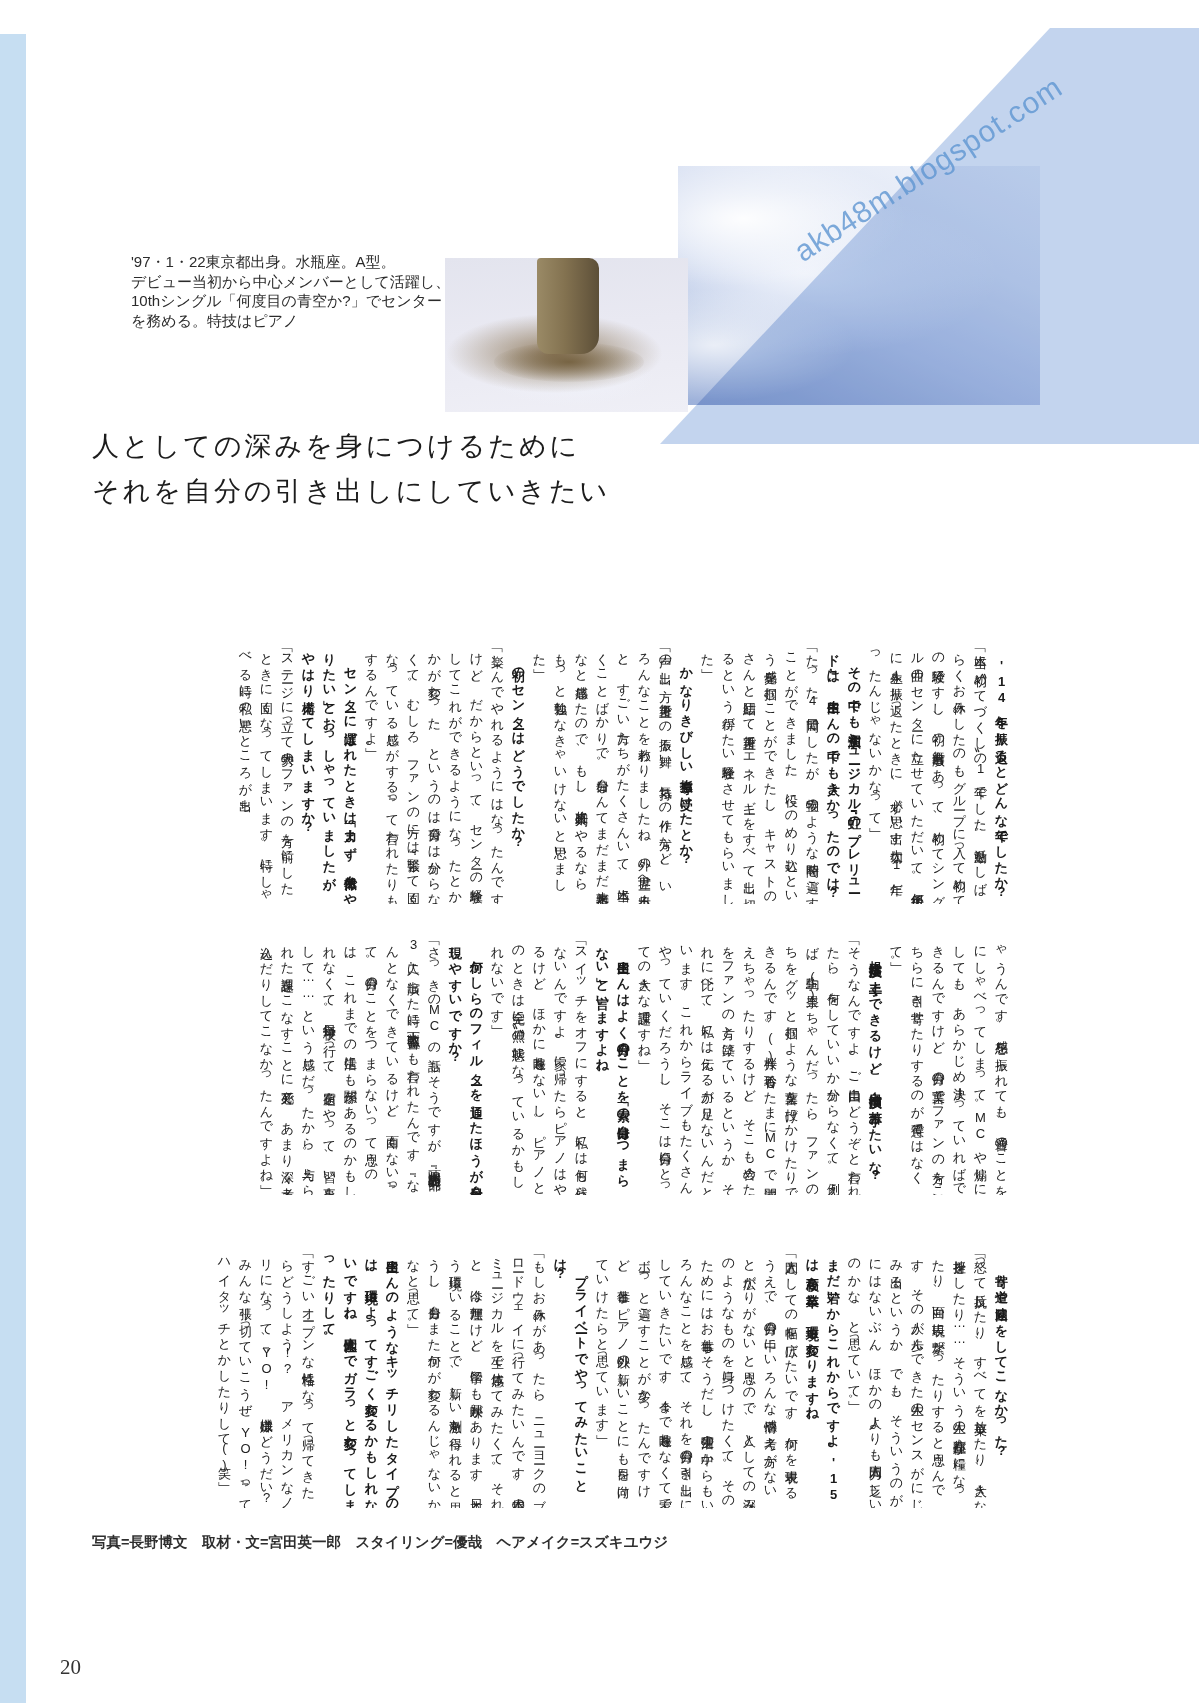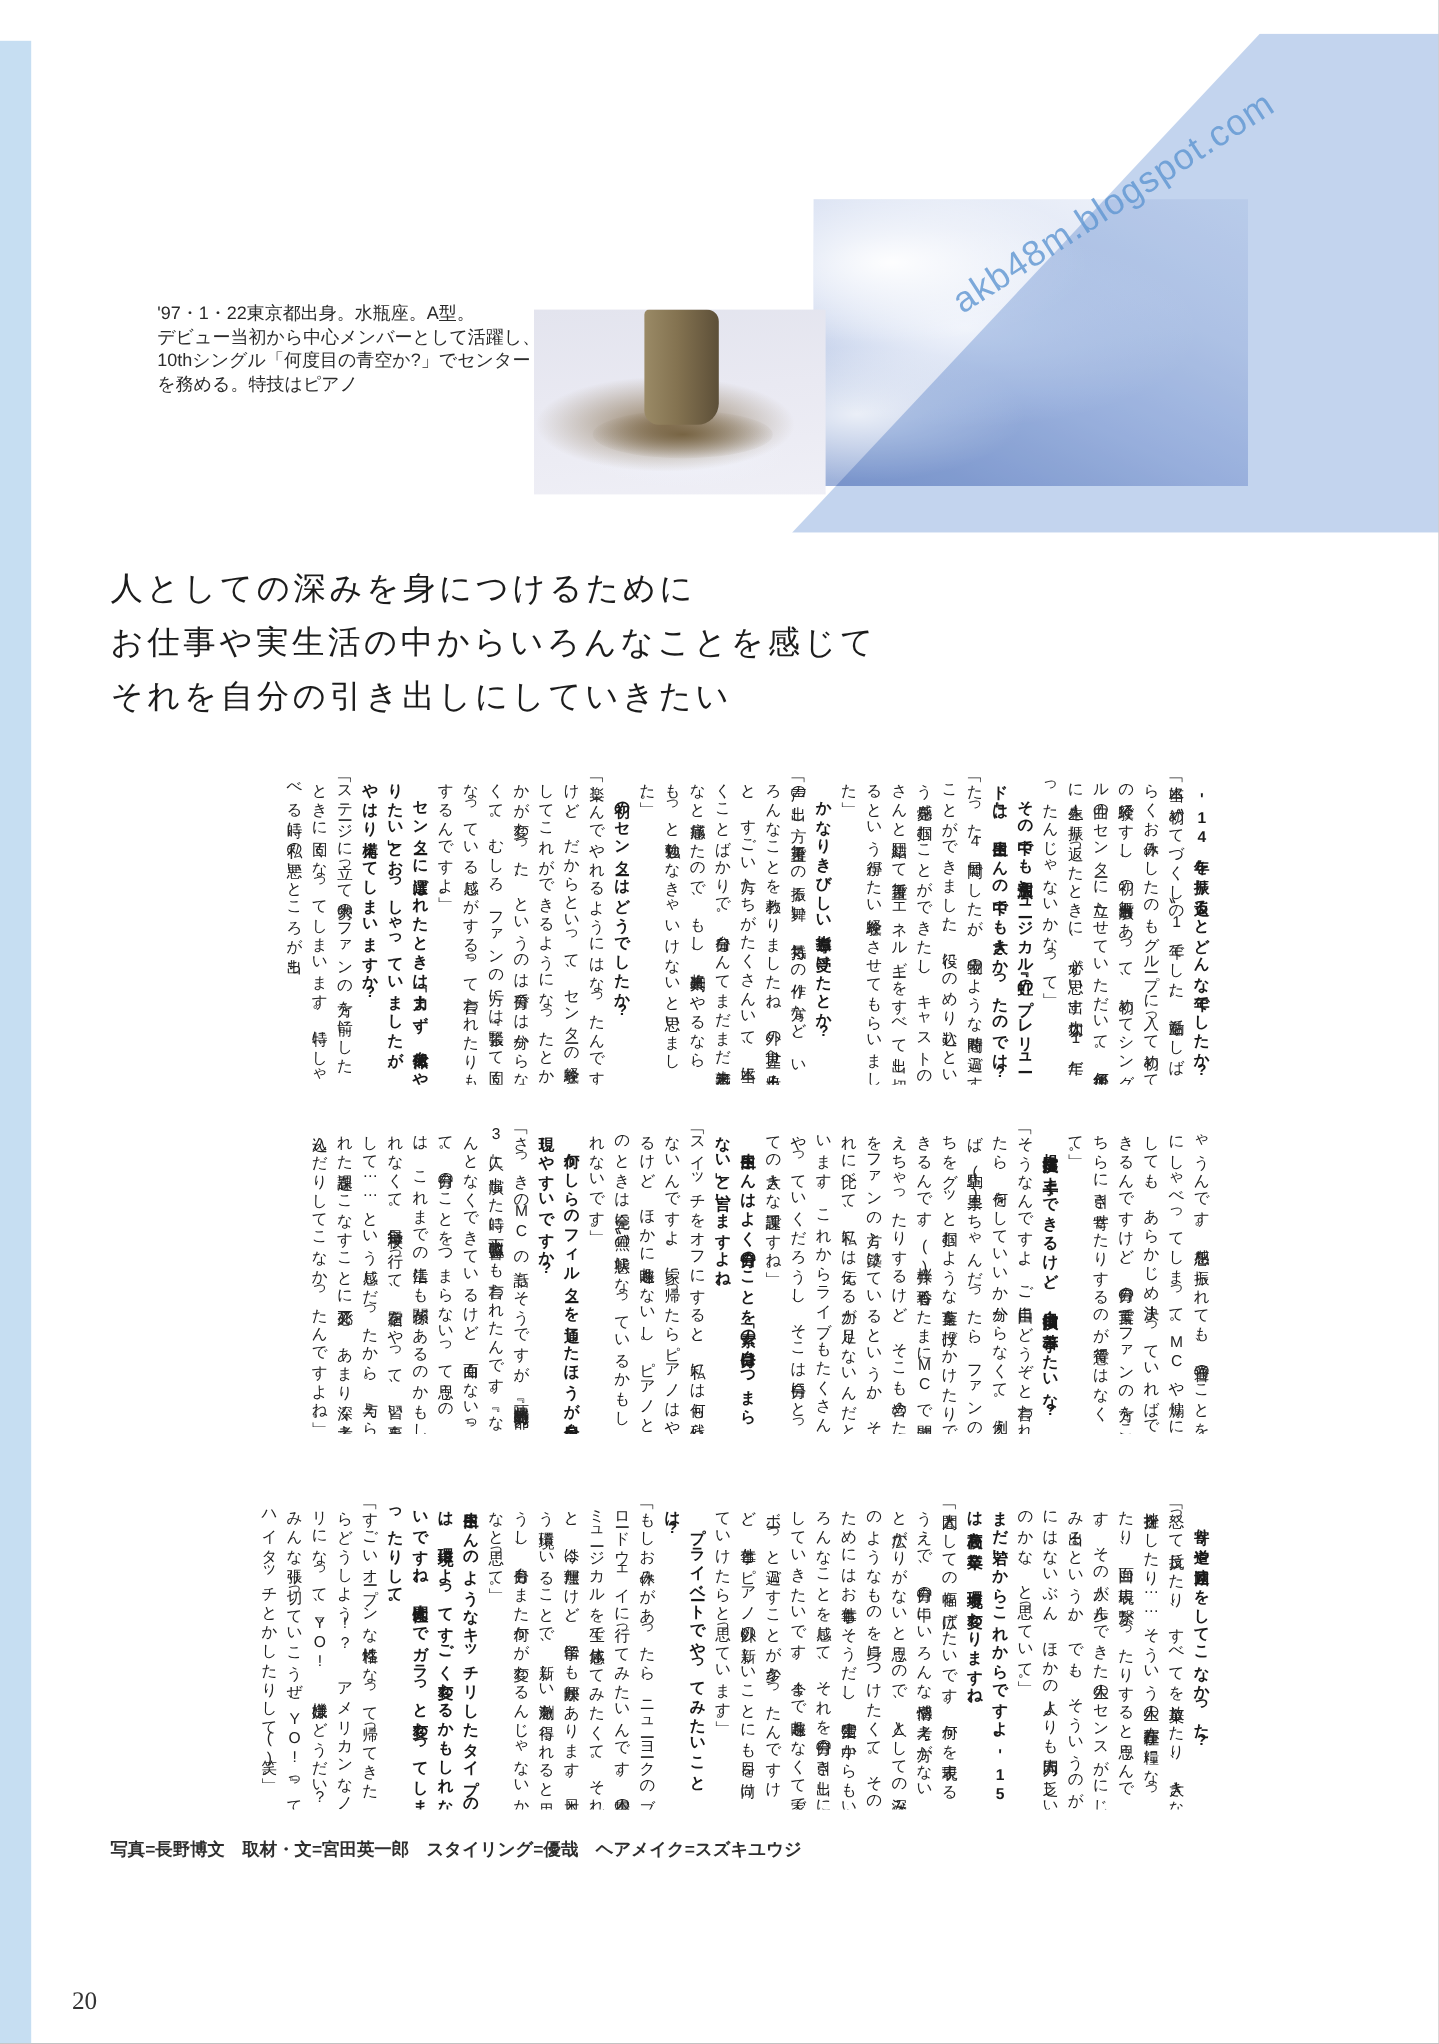--- a/index.html
+++ b/index.html
@@ -30,21 +30,21 @@
       radial-gradient(ellipse 200px 80px at 10% 75%, rgba(255,255,255,.75), rgba(255,255,255,0) 70%),
       linear-gradient(205deg,#f2f5fb 0%,#e3e9f6 30%,#c6d2ec 60%,#a8bade 85%,#9cb0d9 100%);}
   
   #blue-triangle{position:absolute;left:650px;top:28px;width:549px;height:416px;
       background:#c3d4ee;mix-blend-mode:multiply;
       clip-path:polygon(400px 0, 549px 0, 549px 416px, 10px 416px);}
   
   #watermark{position:absolute;left:788px;top:240px;transform:rotate(-33deg);transform-origin:0 0;
       font-size:30px;letter-spacing:1px;color:#5f96d2;opacity:.8;white-space:nowrap;}
   
-  #lead{position:absolute;left:92px;top:468px;font-family:"Liberation Serif","DejaVu Serif",serif;
+  #lead{position:absolute;left:92px;top:424px;font-family:"Liberation Serif","DejaVu Serif",serif;
       font-size:27px;line-height:45px;letter-spacing:3px;color:#1c1c1c;white-space:nowrap;}
   
   .band{position:absolute;left:86px;width:926px;height:260px;
       writing-mode:vertical-rl;text-orientation:upright;overflow:hidden;
       font-size:13px;letter-spacing:1px;line-height:21px;color:#222;}
   #band-1{top:644px;}
   #band-2{top:937px;height:258px;}
   #band-3{top:1250px;height:258px;}
   .band p{margin:0;padding:0;}
   .band p.q{font-weight:bold;color:#1a1a1a;}
@@ -76,21 +76,20 @@
 
   <div id="profile">
     <div>'97・1・22東京都出身。水瓶座。A型。</div>
     <div>デビュー当初から中心メンバーとして活躍し、</div>
     <div>10thシングル「何度目の青空か?」でセンター</div>
     <div>を務める。特技はピアノ</div>
   </div>
 
   <div id="lead">
     <div>人としての深みを身につけるために</div>
-    <div>お仕事や実生活の中からいろんなことを感じて</div>
     <div>それを自分の引き出しにしていきたい</div>
   </div>
 
   <div id="band-1" class="band">
       <p class="q">　'14年を振り返るとどんな年でしたか?</p>
       <p class="a">「本当に〝初めてづくし〟の1年でした。活動をしばらくお休みしたのもグループに入って初めての経験ですし、初の舞台出演もあって、初めてシングル曲のセンターに立たせていただいて。何年後かに人生を振り返ったときに、必ず思い出す大切な1年だったんじゃないかなって」</p>
       <p class="q">　その中でも初主演ミュージカル『虹のプレリュード』は、生田さんの中でも大きかったのでは?</p>
       <p class="a">「たった4日間でしたが、宝物のような時間を過ごすことができました。役にのめり込むという感覚を掴むことができたし、キャストの皆さんと団結して舞台上でエネルギーをすべて出し切るという得がたい経験をさせてもらいました」</p>
       <p class="q">　かなりきびしい指導も受けたとか?</p>
       <p class="a">「声の出し方、舞台上での振る舞い、気持ちの作り方など、いろんなことを教わりましたね。外の世界へ一歩出ると、すごい方たちがたくさんいて、本当に驚くことばかりで。自分なんてまだまだ未熟者だなと痛感したので、もし、将来真剣にやるなら、もっと勉強しなきゃいけないと思いました」。</p>

